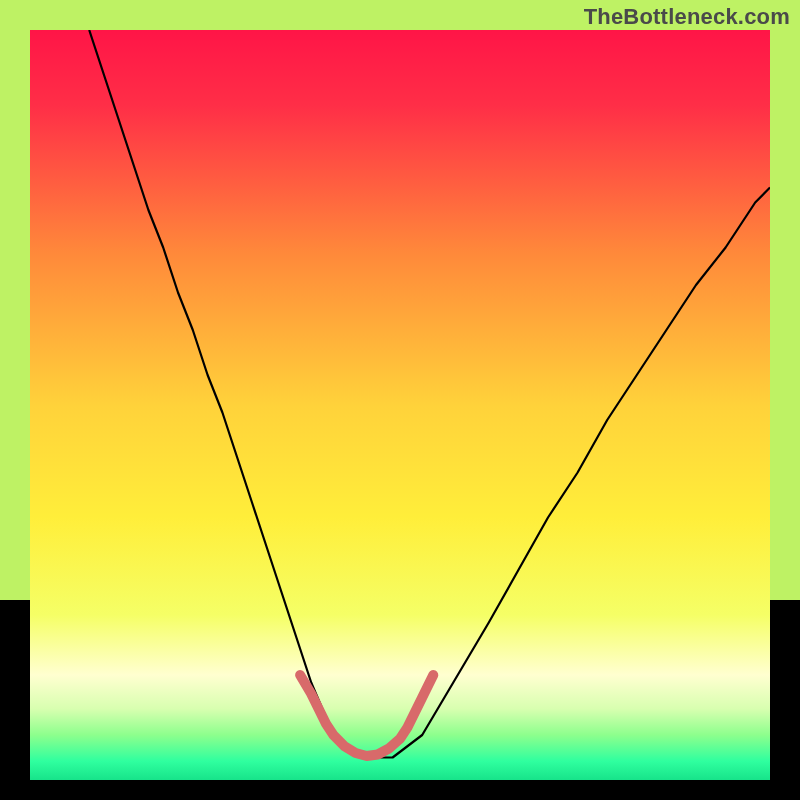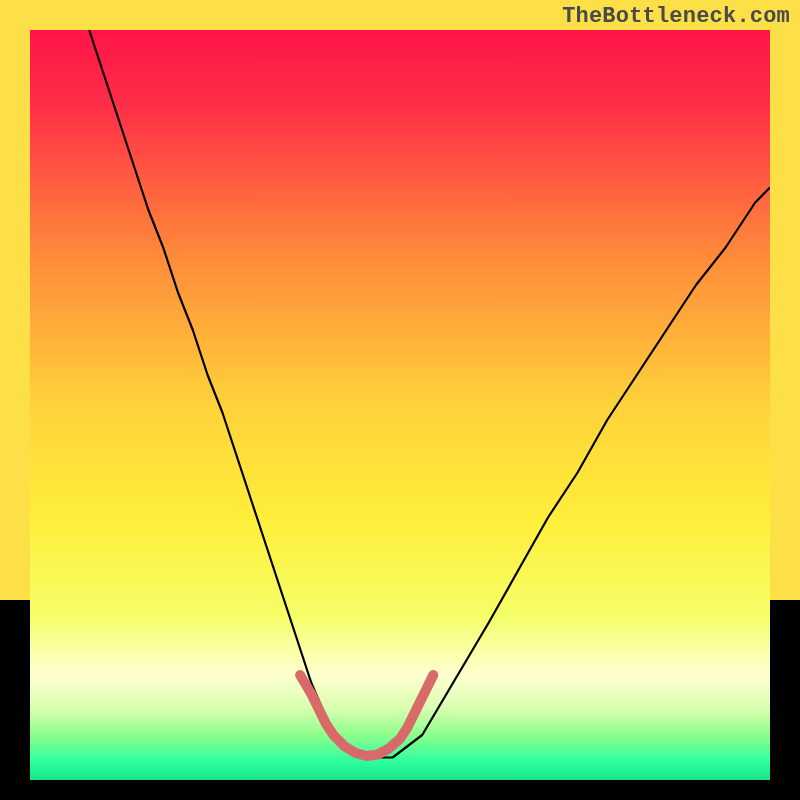--- a/index.html
+++ b/index.html
@@ -8,22 +8,21 @@
     width: 800px;
     height: 800px;
     overflow: hidden;
     background: #000;
     font-family: Arial, Helvetica, sans-serif;
   }
   .frame {
     position: relative;
     width: 800px;
     height: 600px;
-    background: #fde047;
-    font-family: Liberation Mono, monospace;
+    background: #bef264;
   }
   .watermark {
     position: absolute;
     top: 4px;
     right: 10px;
     color: #4a4a4a;
     font-size: 22px;
     letter-spacing: 0.2px;
     font-weight: 600;
     z-index: 10;

